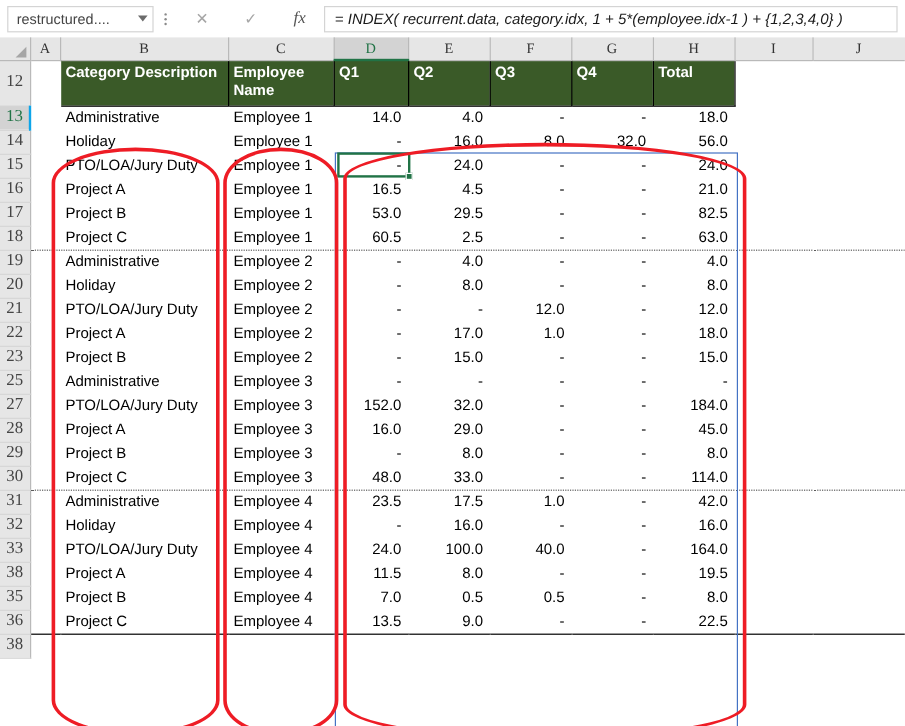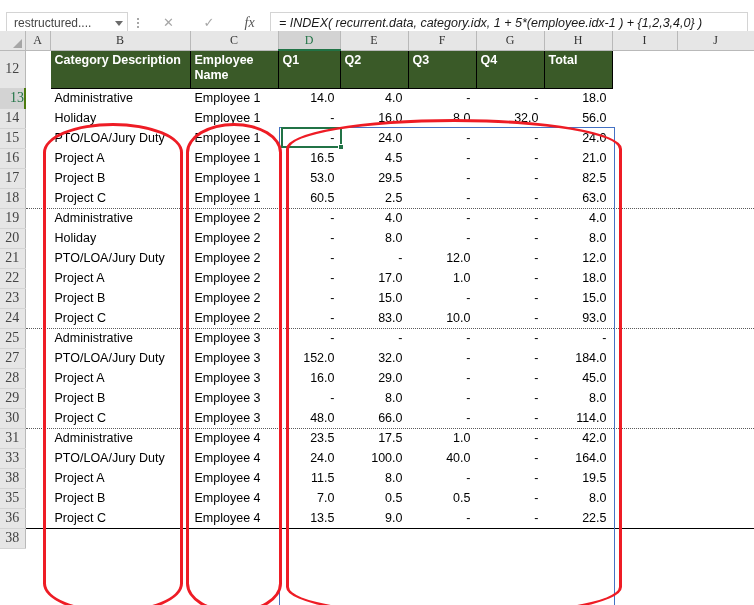--- a/index.html
+++ b/index.html
@@ -8,21 +8,21 @@
     background: #ffffff;
     font-family: "Liberation Sans", sans-serif;
     overflow: hidden;
   }
 
   
   .formula-strip {
     position: absolute; left: 0; top: 0;
     width: 754px; height: 31px;
     background: #ffffff;
-    display: flex; 
+    display: flex; align-items: center;
     padding: 12px 4px;
   }
   .name-box {
     width: 122px; height: 22px;
     border: 1px solid #d4d4d4;
     background: #ffffff;
     display: flex; align-items: center;
     padding: 0 4px 0 7px;
     font-size: 12px; color: #444;
     position: relative;
@@ -118,22 +118,21 @@
     border-bottom: 1px solid #d4d4d4;
     text-align: center;
     font-size: 14px;
     color: #444;
     font-family: "Liberation Serif", serif;
     vertical-align: middle;
   }
   .rowhead.active {
     background: #d3d3d3;
     color: #217346;
-    border-right: 2px solid #4d7c0f;
-    text-align: right;
+    border-right: 2px solid #0ea5e9;
   }
 
   td.cell {
     height: 20px;
     font-size: 12.5px;
     color: #000;
     vertical-align: middle;
     background: #ffffff;
     white-space: nowrap;
     overflow: hidden;
@@ -406,33 +405,20 @@
           <td class="cell txt gl">Project B</td>
           <td class="cell txt gl">Employee 2</td>
           <td class="cell num gl">-</td>
           <td class="cell num gl">15.0</td>
           <td class="cell num gl">-</td>
           <td class="cell num gl">-</td>
           <td class="cell num gl">15.0</td>
           <td class="cell blank gl">&nbsp;</td>
           <td class="cell blank gl">&nbsp;</td>
         </tr>
-        <tr class="data-row group-end">
-          <td class="rowhead">24</td>
-          <td class="cell blank gl">&nbsp;</td>
-          <td class="cell txt gl">Project C</td>
-          <td class="cell txt gl">Employee 2</td>
-          <td class="cell num gl">-</td>
-          <td class="cell num gl">83.0</td>
-          <td class="cell num gl">10.0</td>
-          <td class="cell num gl">-</td>
-          <td class="cell num gl">93.0</td>
-          <td class="cell blank gl">&nbsp;</td>
-          <td class="cell blank gl">&nbsp;</td>
-        </tr>
         <tr class="data-row">
           <td class="rowhead">25</td>
           <td class="cell blank gl">&nbsp;</td>
           <td class="cell txt gl">Administrative</td>
           <td class="cell txt gl">Employee 3</td>
           <td class="cell num gl">-</td>
           <td class="cell num gl">-</td>
           <td class="cell num gl">-</td>
           <td class="cell num gl">-</td>
           <td class="cell num gl">-</td>
@@ -477,41 +463,54 @@
           <td class="cell num gl">8.0</td>
           <td class="cell blank gl">&nbsp;</td>
           <td class="cell blank gl">&nbsp;</td>
         </tr>
         <tr class="data-row group-end">
           <td class="rowhead">30</td>
           <td class="cell blank gl">&nbsp;</td>
           <td class="cell txt gl">Project C</td>
           <td class="cell txt gl">Employee 3</td>
           <td class="cell num gl">48.0</td>
-          <td class="cell num gl">66.0</td>
+          <td class="cell num gl">33.0</td>
           <td class="cell num gl">-</td>
           <td class="cell num gl">-</td>
           <td class="cell num gl">114.0</td>
           <td class="cell blank gl">&nbsp;</td>
           <td class="cell blank gl">&nbsp;</td>
         </tr>
         <tr class="data-row">
           <td class="rowhead">31</td>
           <td class="cell blank gl">&nbsp;</td>
           <td class="cell txt gl">Administrative</td>
           <td class="cell txt gl">Employee 4</td>
           <td class="cell num gl">23.5</td>
           <td class="cell num gl">17.5</td>
           <td class="cell num gl">1.0</td>
           <td class="cell num gl">-</td>
           <td class="cell num gl">42.0</td>
           <td class="cell blank gl">&nbsp;</td>
           <td class="cell blank gl">&nbsp;</td>
         </tr>
         <tr class="data-row">
+          <td class="rowhead">32</td>
+          <td class="cell blank gl">&nbsp;</td>
+          <td class="cell txt gl">Holiday</td>
+          <td class="cell txt gl">Employee 4</td>
+          <td class="cell num gl">-</td>
+          <td class="cell num gl">16.0</td>
+          <td class="cell num gl">-</td>
+          <td class="cell num gl">-</td>
+          <td class="cell num gl">16.0</td>
+          <td class="cell blank gl">&nbsp;</td>
+          <td class="cell blank gl">&nbsp;</td>
+        </tr>
+        <tr class="data-row">
           <td class="rowhead">33</td>
           <td class="cell blank gl">&nbsp;</td>
           <td class="cell txt gl">PTO/LOA/Jury Duty</td>
           <td class="cell txt gl">Employee 4</td>
           <td class="cell num gl">24.0</td>
           <td class="cell num gl">100.0</td>
           <td class="cell num gl">40.0</td>
           <td class="cell num gl">-</td>
           <td class="cell num gl">164.0</td>
           <td class="cell blank gl">&nbsp;</td>

